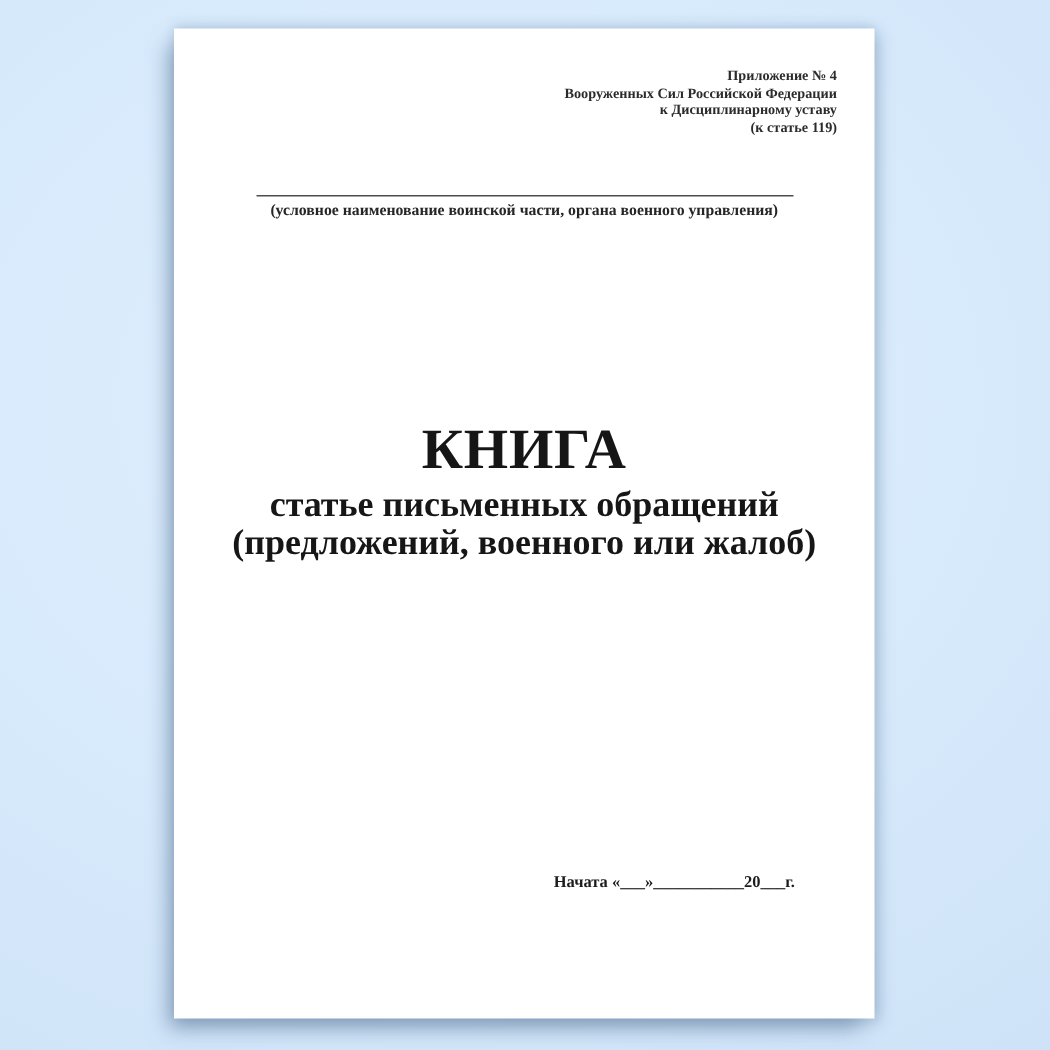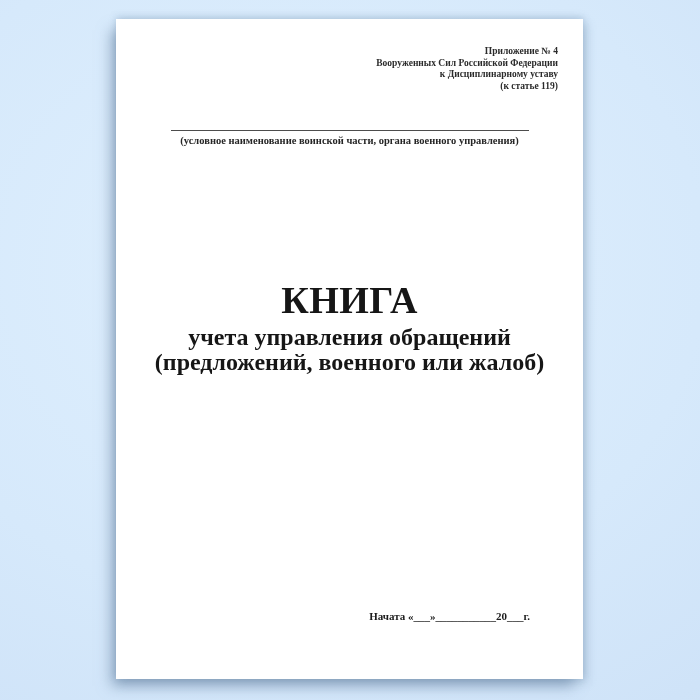--- a/index.html
+++ b/index.html
@@ -81,21 +81,21 @@
     font-size: 24px;
     line-height: 25px;
     font-weight: bold;
   }
   .title-sub.first {
     margin-top: 4px;
   }
   
   .dates {
     position: absolute;
-    top: 591px;
+    top: 563px;
     right: 53px;
     text-align: right;
     font-size: 11px;
     line-height: 12px;
     font-weight: bold;
     color: #1c1c1c;
     white-space: nowrap;
   }
   .date-line + .date-line {
     margin-top: 13px;
@@ -114,21 +114,21 @@
       <div>(к статье 119)</div>
     </div>
 
     <div class="org">
       <div class="org-line"></div>
       <div class="org-caption">(условное наименование воинской части, органа военного управления)</div>
     </div>
 
     <div class="title-block">
       <div class="title-main">КНИГА</div>
-      <div class="title-sub first">учета управления обращений</div>
+      <div class="title-sub first">статье письменных обращений</div>
       <div class="title-sub">(предложений, военного или жалоб)</div>
     </div>
 
     <div class="dates">
       <div class="date-line">Начата «___»___________20___г.</div>
     </div>
 
   </div>
 </div>
 

